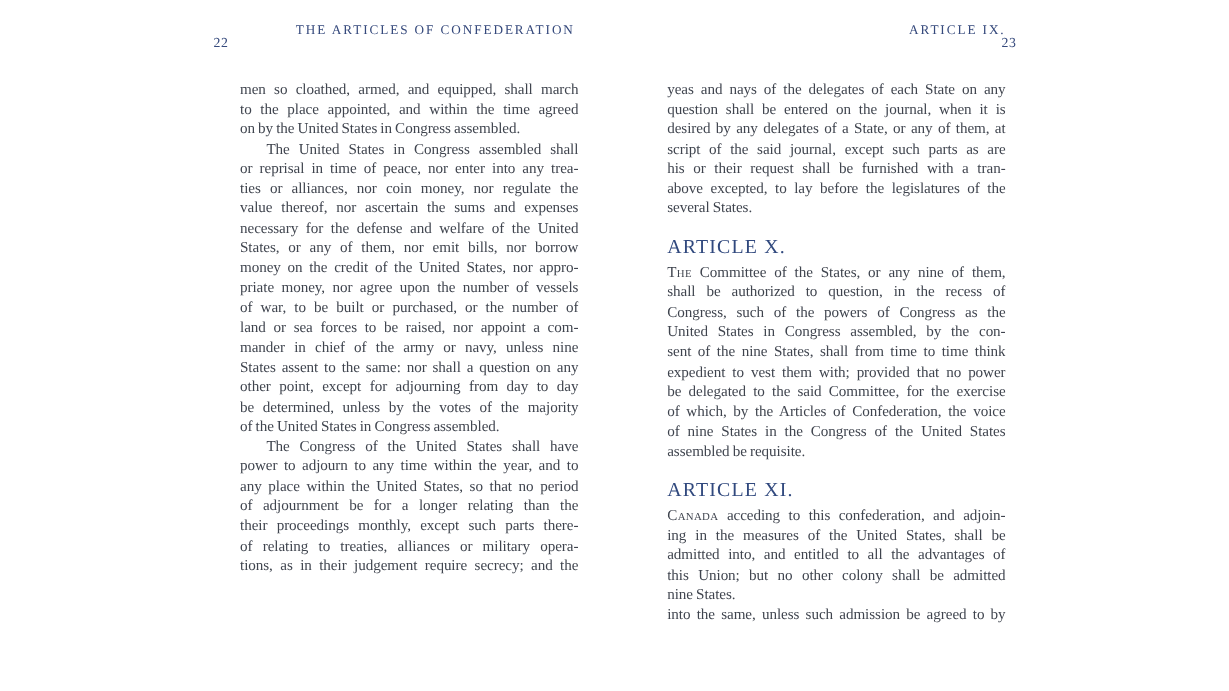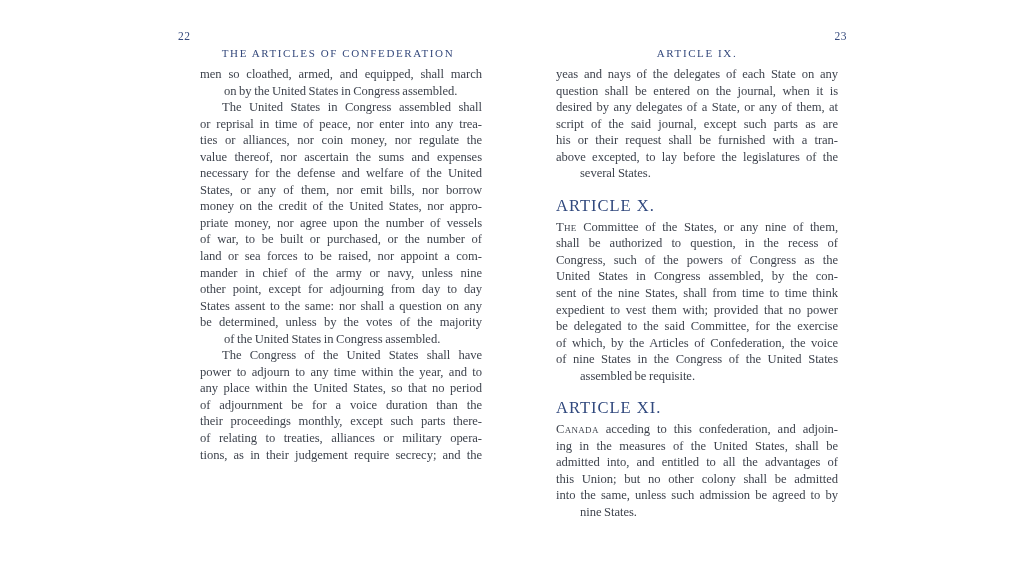--- a/index.html
+++ b/index.html
@@ -11,39 +11,39 @@
     overflow:hidden;
   }
   .spread{position:absolute;inset:0;}
   .pagenum{
     position:absolute;top:30px;
     font-size:11.5px;color:#35497c;letter-spacing:0.5px;
   }
   .pagenum.left{left:178px;text-align:right;}
   .pagenum.right{right:177px;}
   .running-head{
-    position:absolute;top:47px;width:282px;
-    text-align:center;font-size:11px;color:#35497c;
+    position:absolute;top:19px;width:282px;
+    text-align:right;font-size:11px;color:#35497c;
     letter-spacing:1.6px;white-space:nowrap;
   }
   .running-head.left{left:197px;}
   .running-head.right{left:556px;}
   .col{
     position:absolute;top:66px;width:282px;
     font-size:12.6px;color:#3f444e;
     word-spacing:-0.5px;letter-spacing:-0.05px;
   }
   .col.left{left:200px;}
   .col.right{left:556px;}
   .line{
     height:16.55px;line-height:16.55px;
     text-align:justify;text-align-last:justify;
     overflow:hidden;white-space:normal;
   }
-  .line.last{text-align-last:left;margin-left:24px;}
+  .line.last{text-align-last:left;}
   .line.indent{padding-left:22px;}
   .sc{font-variant:small-caps;letter-spacing:0.3px;}
   .article-heading{
     text-align:left;color:#31497e;
     font-size:16.5px;line-height:22px;
     letter-spacing:1px;
     margin-top:13px;margin-bottom:2px;
     word-spacing:0;white-space:nowrap;
   }
 </style>
@@ -55,40 +55,41 @@
   <span class="pagenum left">22</span>
 
   <span class="running-head left">THE ARTICLES OF CONFEDERATION</span>
 
   <span class="running-head right">ARTICLE IX.</span>
 
   <span class="pagenum right">23</span>
 
   <div class="col left">
       <div class="line">men so cloathed, armed, and equipped, shall march</div>
+      <div class="line">to the place appointed, and within the time agreed</div>
       <div class="line last">on by the United States in Congress assembled.</div>
       <div class="line indent">The United States in Congress assembled shall</div>
       <div class="line">or reprisal in time of peace, nor enter into any trea-</div>
       <div class="line">ties or alliances, nor coin money, nor regulate the</div>
       <div class="line">value thereof, nor ascertain the sums and expenses</div>
       <div class="line">necessary for the defense and welfare of the United</div>
       <div class="line">States, or any of them, nor emit bills, nor borrow</div>
       <div class="line">money on the credit of the United States, nor appro-</div>
       <div class="line">priate money, nor agree upon the number of vessels</div>
       <div class="line">of war, to be built or purchased, or the number of</div>
       <div class="line">land or sea forces to be raised, nor appoint a com-</div>
       <div class="line">mander in chief of the army or navy, unless nine</div>
+      <div class="line">States assent to the same: nor shall a question on any</div>
       <div class="line">other point, except for adjourning from day to day</div>
-      <div class="line">States assent to the same: nor shall a question on any</div>
       <div class="line">be determined, unless by the votes of the majority</div>
       <div class="line last">of the United States in Congress assembled.</div>
       <div class="line indent">The Congress of the United States shall have</div>
       <div class="line">power to adjourn to any time within the year, and to</div>
       <div class="line">any place within the United States, so that no period</div>
-      <div class="line">of adjournment be for a voice duration than the</div>
+      <div class="line">of adjournment be for a longer relating than the</div>
       <div class="line">their proceedings monthly, except such parts there-</div>
       <div class="line">of relating to treaties, alliances or military opera-</div>
       <div class="line">tions, as in their judgement require secrecy; and the</div>
     </div>
 
   <div class="col right">
       <div class="line">yeas and nays of the delegates of each State on any</div>
       <div class="line">question shall be entered on the journal, when it is</div>
       <div class="line">desired by any delegates of a State, or any of them, at</div>
       <div class="line">script of the said journal, except such parts as are</div>
@@ -104,17 +105,17 @@
       <div class="line">expedient to vest them with; provided that no power</div>
       <div class="line">be delegated to the said Committee, for the exercise</div>
       <div class="line">of which, by the Articles of Confederation, the voice</div>
       <div class="line">of nine States in the Congress of the United States</div>
       <div class="line last">assembled be requisite.</div>
       <div class="article-heading">ARTICLE XI.</div>
       <div class="line"><span class="sc">Canada</span> acceding to this confederation, and adjoin-</div>
       <div class="line">ing in the measures of the United States, shall be</div>
       <div class="line">admitted into, and entitled to all the advantages of</div>
       <div class="line">this Union; but no other colony shall be admitted</div>
+      <div class="line last">nine States.</div>
       <div class="line">into the same, unless such admission be agreed to by</div>
-      <div class="line last">nine States.</div>
     </div>
 
 </div>
 
 </body></html>

